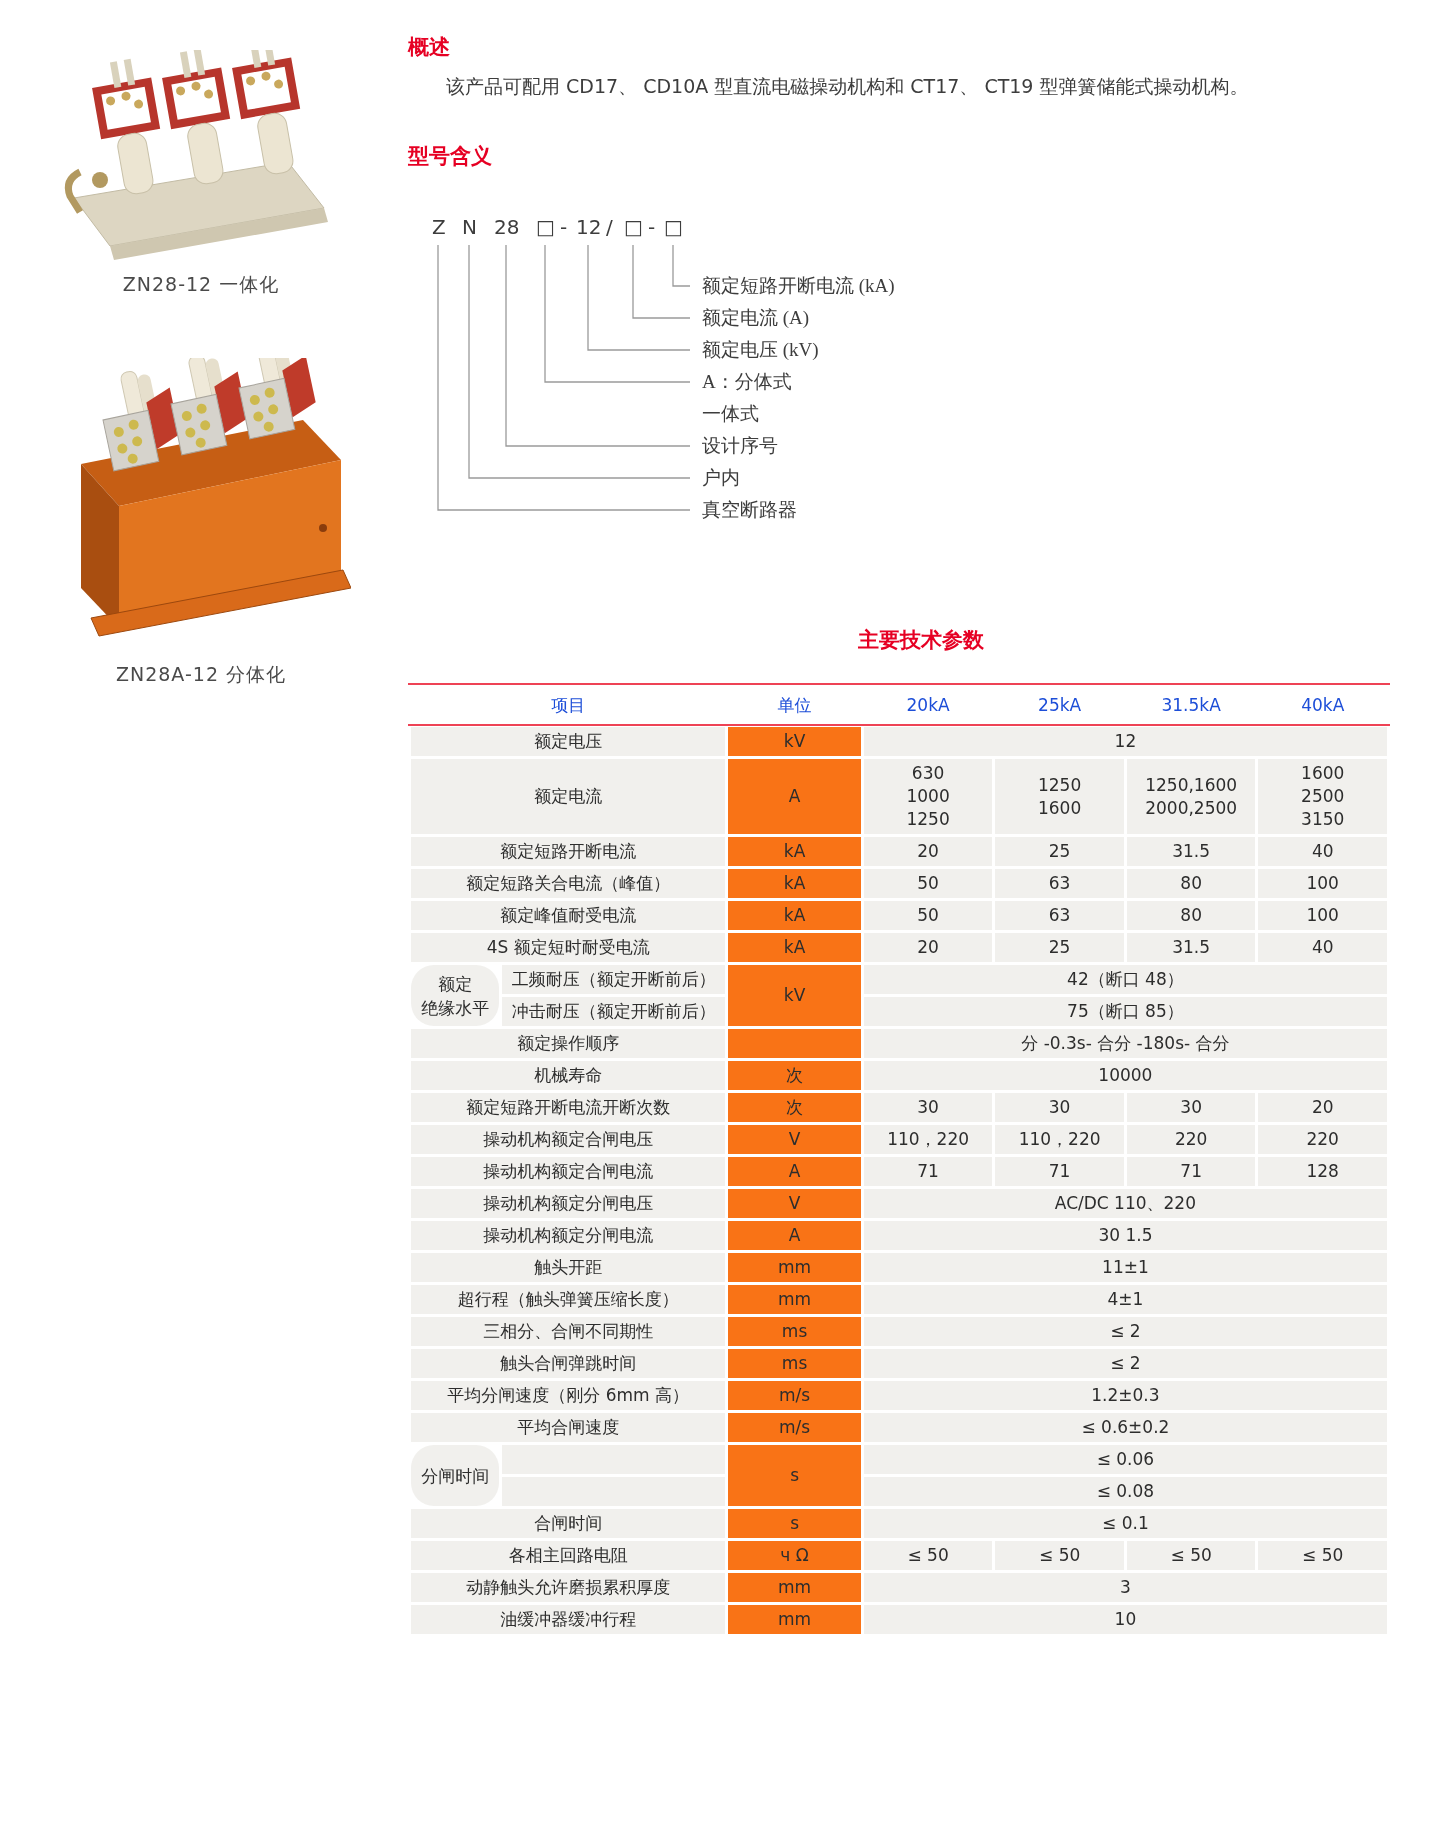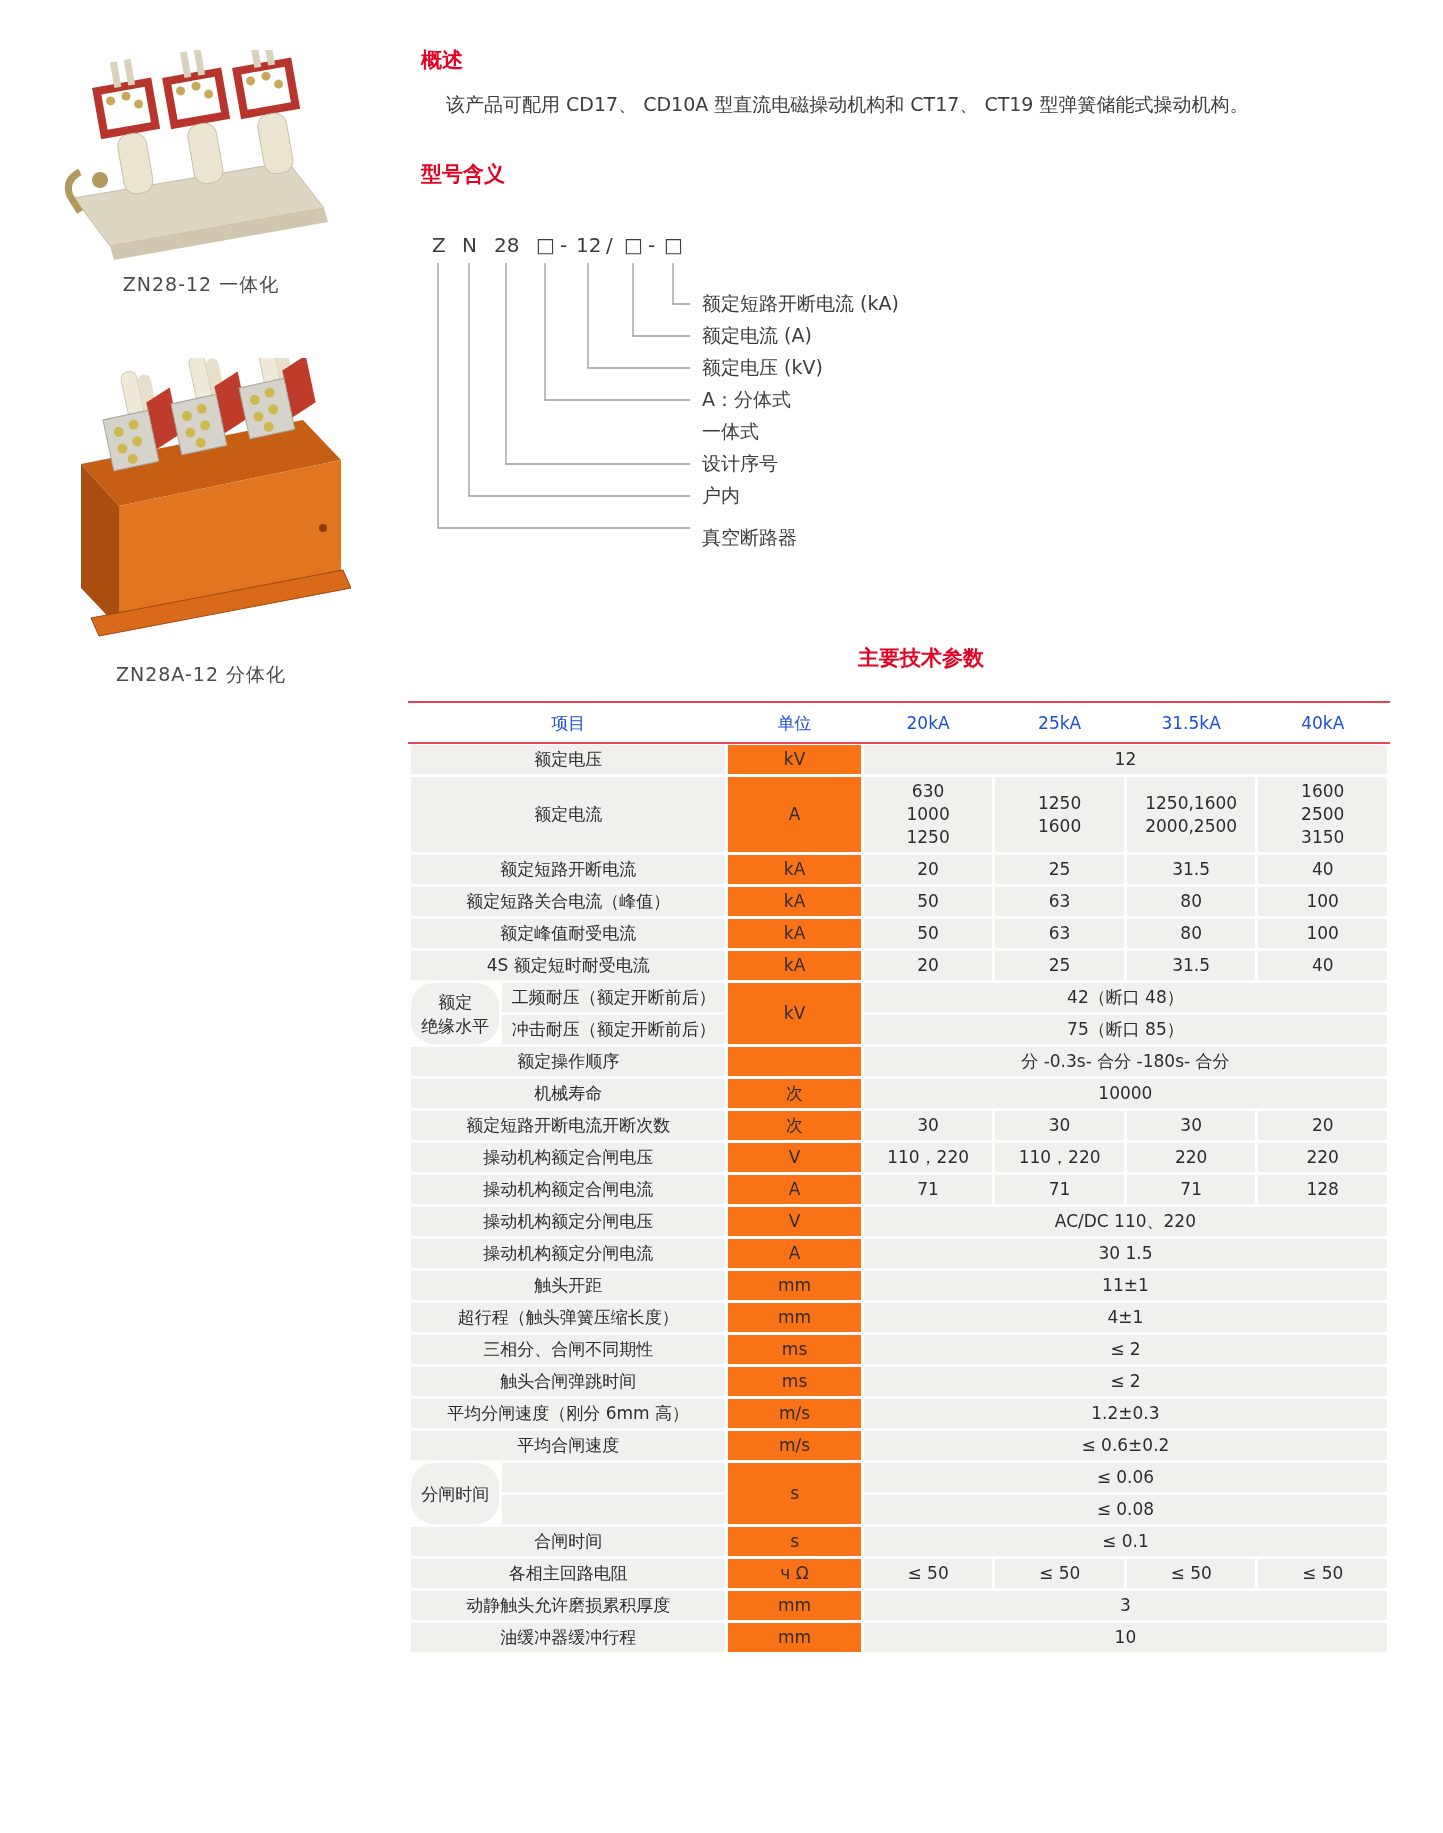--- a/index.html
+++ b/index.html
@@ -7,30 +7,30 @@
        font-family:"DejaVu Sans","Liberation Sans",sans-serif;color:#3e3e3e;}
 
   
   #left-col{position:absolute;left:40px;top:50px;width:322px;}
   .figure{text-align:center;}
   .caption{margin-top:6px;font-size:19px;color:#4a4a4a;text-align:center;letter-spacing:1px;}
   #fig2{margin-top:60px;}
 
   
   #right-col{position:absolute;left:408px;top:34px;width:1026px;}
-  h2.sec{margin:13px;font-size:21px;line-height:26px;font-weight:700;color:#e60023;}
+  h2.sec{margin:0;font-size:21px;line-height:26px;font-weight:700;color:#e60023;}
   .para{margin:0;text-indent:2em;font-size:19px;line-height:37px;text-align:justify;color:#3d3d3d;}
   #overview-p1{margin-top:24px;}
   #overview-p2{margin-top:8px;}
   #model-title{margin-top:38px;}
 
   
   #diagram{position:relative;height:322px;margin-top:46px;margin-left:24px;width:760px;}
   .tok{position:absolute;top:0;font-size:20px;color:#3d3d3d;}
-  .dgm-label{position:absolute;left:270px;font-size:19px;color:#3d3d3d;white-space:nowrap;}
+  .dgm-label{position:absolute;left:270px;font-size:19px;color:#3d3d3d;white-space:nowrap;font-family:Liberation Serif, serif;}
   #dgm-lines{position:absolute;left:0;top:0;}
 
   
   #params-title{margin-top:90px;text-align:center;}
   #table-wrap{position:relative;margin-top:30px;width:982px;}
   .rl{position:absolute;left:0;right:0;height:2px;background:#ee4355;z-index:2;}
   .rl-top{top:0;}
   .rl-mid{top:41px;}
   table{border-collapse:separate;border-spacing:3px;table-layout:fixed;width:982px;margin-top:2px;}
   td{font-size:17px;color:#2d2d2d;text-align:center;vertical-align:middle;
@@ -157,21 +157,21 @@
       </g>
     </svg>
 
     <span class="dgm-label" style="top:58px">额定短路开断电流 (kA)</span>
     <span class="dgm-label" style="top:90px">额定电流 (A)</span>
     <span class="dgm-label" style="top:122px">额定电压 (kV)</span>
     <span class="dgm-label" style="top:154px">A：分体式</span>
     <span class="dgm-label" style="top:186px">一体式</span>
     <span class="dgm-label" style="top:218px">设计序号</span>
     <span class="dgm-label" style="top:250px">户内</span>
-    <span class="dgm-label" style="top:292px">真空断路器</span>
+    <span class="dgm-label" style="top:282px">真空断路器</span>
   </div>
 
   <h2 class="sec" id="params-title">主要技术参数</h2>
 
   <div id="table-wrap">
     <div class="rl rl-top"></div>
     <div class="rl rl-mid"></div>
     <table>
       <colgroup>
         <col style="width:88px">

